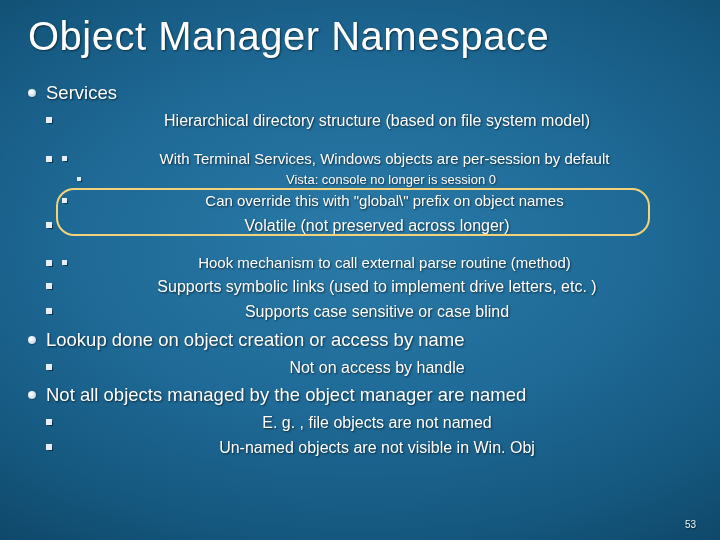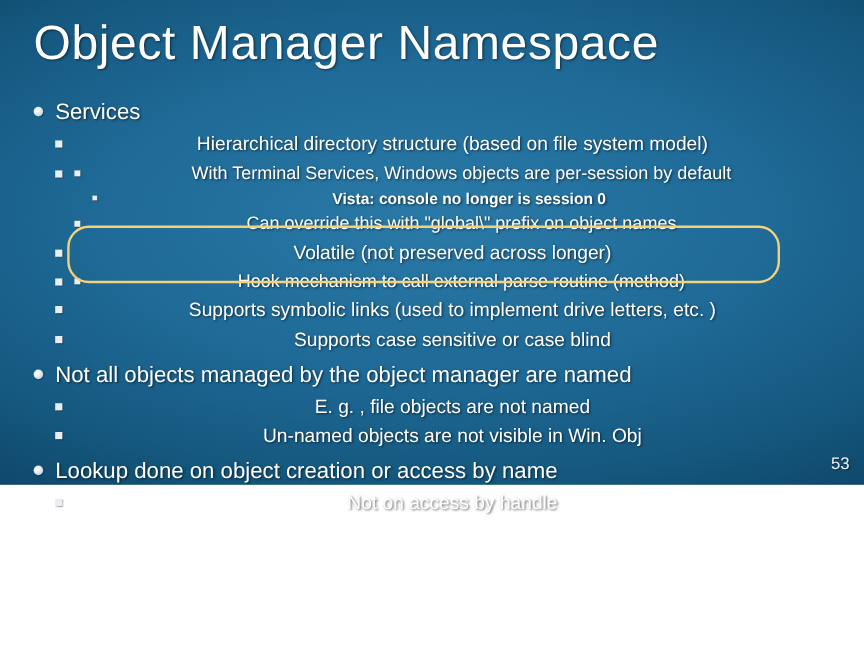--- a/index.html
+++ b/index.html
@@ -5,21 +5,21 @@
   html, body {
     margin: 0;
     padding: 0;
     width: 720px;
     height: 540px;
     overflow: hidden;
     font-family: Arial, Helvetica, sans-serif;
   }
   .slide {
     width: 720px;
-    height: 404px;
+    height: 540px;
     background: radial-gradient(ellipse 110% 90% at 50% 45%, #2a7aa8 0%, #1f6a97 35%, #15587f 60%, #0c3f5e 85%, #072f48 100%);
     color: #ffffff;
     position: relative;
     box-sizing: border-box;
     padding: 14px 28px 0 28px;
   }
   .title {
     font-size: 40px;
     font-weight: 400;
     color: #ffffff;
@@ -69,21 +69,21 @@
     text-align: center;
   }
   .l1 > li::before {
     width: 6px;
     height: 6px;
     top: 7px;
     background: #e8eef3;
   }
   
   .l2 {
-    margin-top: 3px;
+    margin-top: 17px;
   }
   .l2 > li {
     font-size: 15px;
     line-height: 1.35;
     margin-bottom: 3px;
     padding-left: 15px;
   }
   .l2 > li::before {
     width: 5px;
     height: 5px;
@@ -92,39 +92,38 @@
   }
   
   .l3 {
     margin-top: 2px;
   }
   .l3 > li {
     font-size: 13px;
     line-height: 1.35;
     margin-bottom: 2px;
     padding-left: 13px;
-    font-weight: bold;
   }
   .l3 > li::before {
     width: 4px;
     height: 4px;
     top: 6px;
     background: #e8eef3;
   }
   .callout {
     position: absolute;
     border: 2px solid #f3d27a;
     border-radius: 18px;
     pointer-events: none;
   }
   .pagenum {
     position: absolute;
-    right: 12px;
+    right: 24px;
     bottom: 10px;
-    font-size: 14px;
+    font-size: 10px;
     color: #eef3f7;
     text-shadow: 1px 1px 1px rgba(0,0,0,0.5);
   }
 </style>
 </head>
 <body>
 
 <div class="slide">
   <h1 class="title">Object Manager Namespace</h1>
 
@@ -148,29 +147,29 @@
         <li>
           <ul class="l2">
             <li><span>Hook mechanism to call external parse routine (method)</span></li>
           </ul>
         </li>
         <li><span>Supports symbolic links (used to implement drive letters, etc. )</span></li>
         <li><span>Supports case sensitive or case blind</span></li>
       </ul>
     </li>
     <li>
+      <span>Lookup done on object creation or access by name</span>
+      <ul class="l1">
+        <li><span>Not on access by handle</span></li>
+      </ul>
+    </li>
+    <li>
       <span>Not all objects managed by the object manager are named</span>
       <ul class="l1">
         <li><span>E. g. , file objects are not named</span></li>
         <li><span>Un-named objects are not visible in Win. Obj</span></li>
-      </ul>
-    </li>
-    <li>
-      <span>Lookup done on object creation or access by name</span>
-      <ul class="l1">
-        <li><span>Not on access by handle</span></li>
       </ul>
     </li>
   </ul>
 
   <div class="callout" style="left: 56px; top: 188px; width: 590px; height: 44px;"></div>
   <div class="pagenum">53</div>
 </div>
 
 </body></html>

